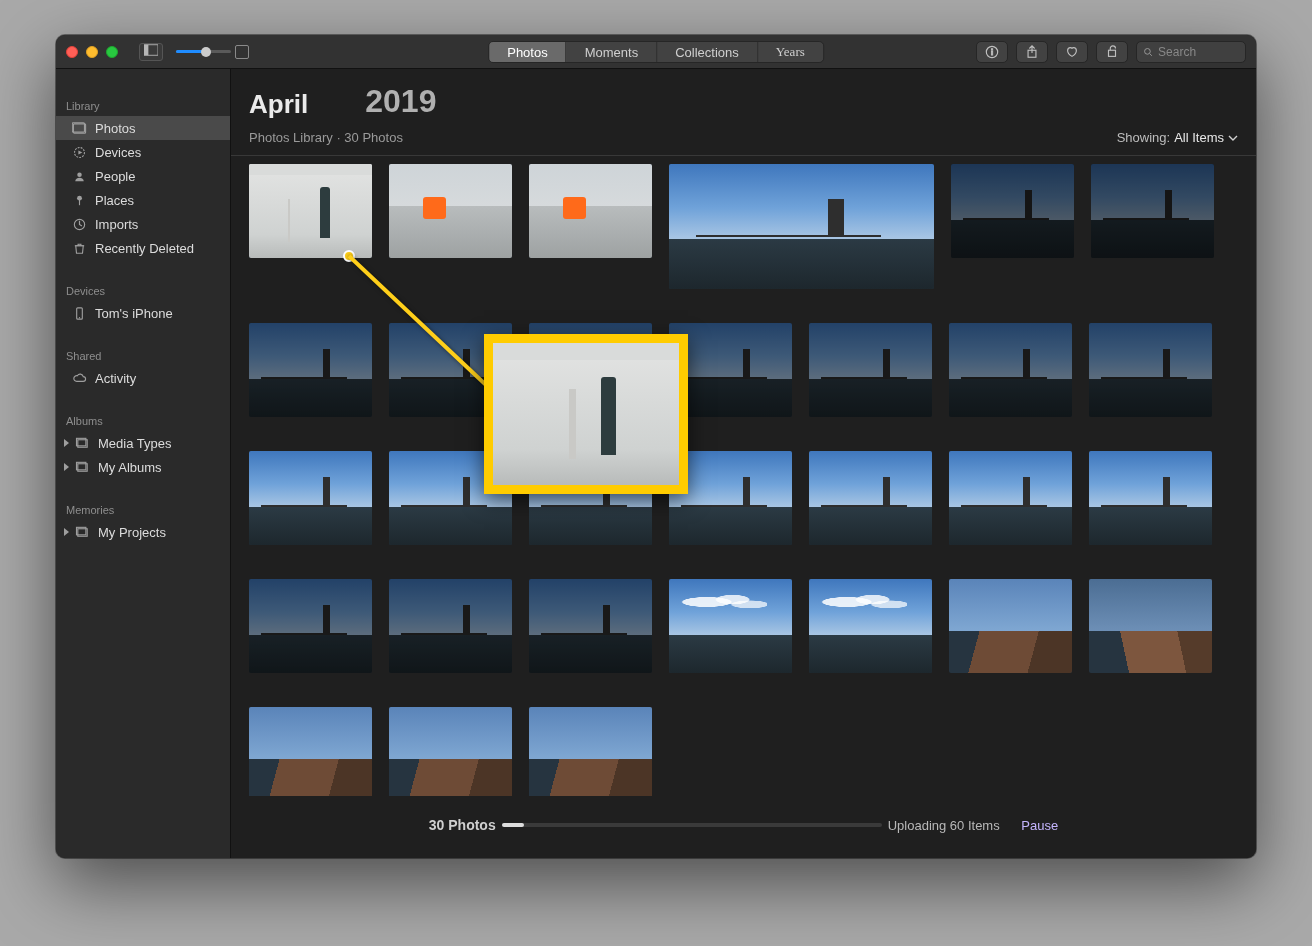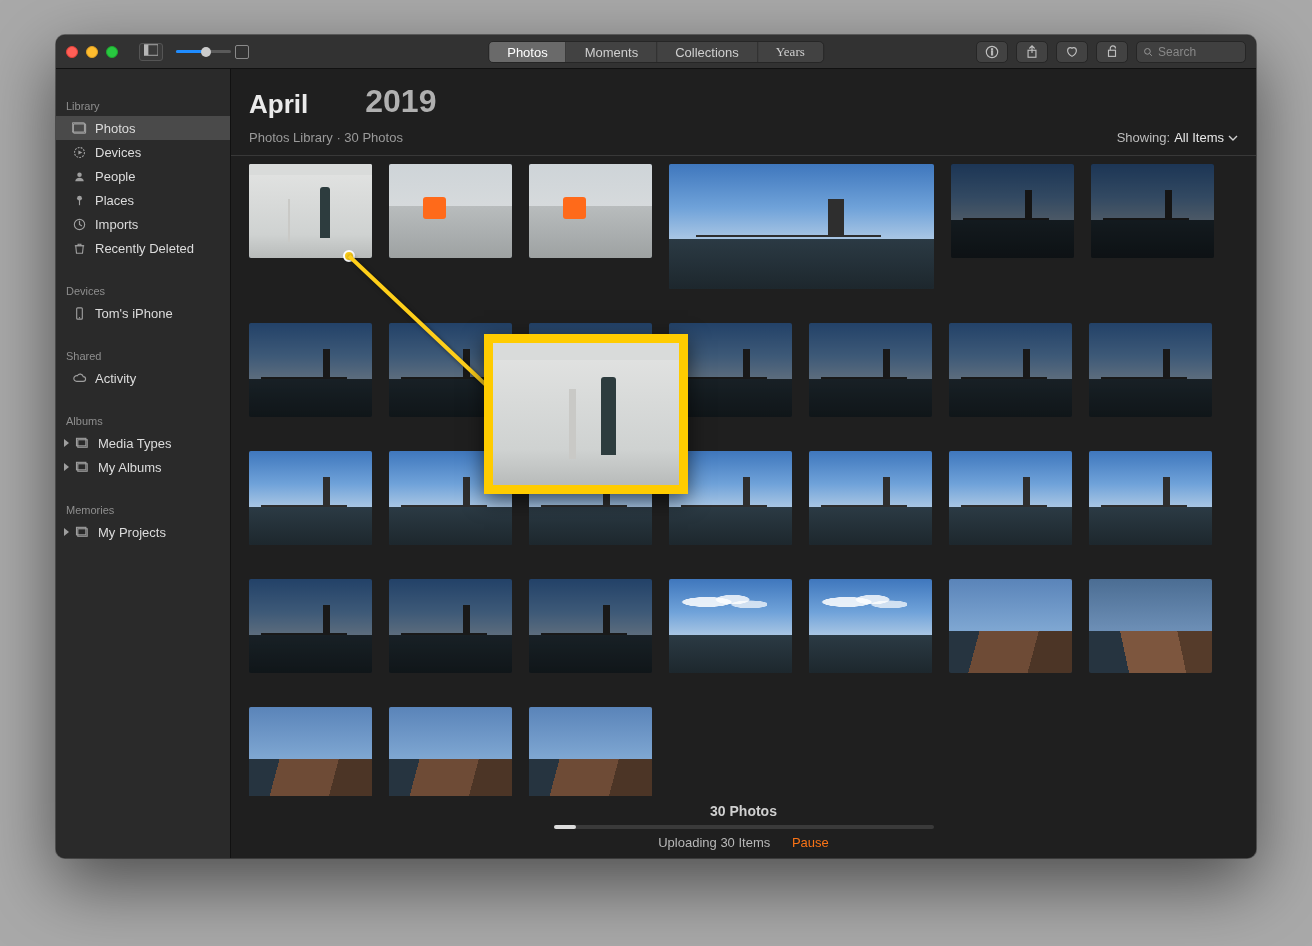--- a/index.html
+++ b/index.html
@@ -222,30 +222,30 @@
   .callout-big {
     position:absolute; width:204px; height:160px; border:5px solid #ffcc00;
     background:#ffcc00; box-shadow:0 6px 20px rgba(0,0,0,0.6);
     border-radius:0;
   }
   .callout-big .inner {
     position:absolute; inset:4px; overflow:hidden;
   }
 
   .footer {
-    height:62px; display:flex; flex-direction:column; align-items:center; justify-content:flex-end;
+    height:62px; display:flex; flex-direction:row; align-items:center; justify-content:center;
     gap:6px; padding-top:4px; padding-bottom:8px;
   }
   .foot-title { color:#cfcfcf; font-size:14px; font-weight:700; }
   .progress {
     width:380px; height:4px; background:#3a3a3a; border-radius:2px; position:relative;
   }
   .progress .bar { position:absolute; left:0; top:0; bottom:0; width:6%; background:#dcdcdc; border-radius:2px; }
   .foot-status { font-size:13px; color:#b8b8b8; }
-  .foot-status .pause { color:#f97316; margin-left:18px; cursor:pointer; }
+  .foot-status .pause { color:#c4b5fd; margin-left:18px; cursor:pointer; }
 </style>
 </head>
 <body>
 
 <div class="window">
 
   <div class="titlebar">
     <div class="traffic">
       <span class="tl-close"></span>
       <span class="tl-min"></span>
@@ -525,19 +525,19 @@
             </div>
         </div>
       </div>
 
       <div class="footer">
         <div class="foot-title">30 Photos</div>
         <div class="progress">
           <div class="bar" id="progressbar" style="width: 6%;"></div>
         </div>
         <div class="foot-status">
-          <span>Uploading 30 Items</span>
+          <span>Uploading 60 Items</span>
           <span class="pause">Pause</span>
         </div>
       </div>
     </div>
   </div>
 </div>
 
 </body></html>

